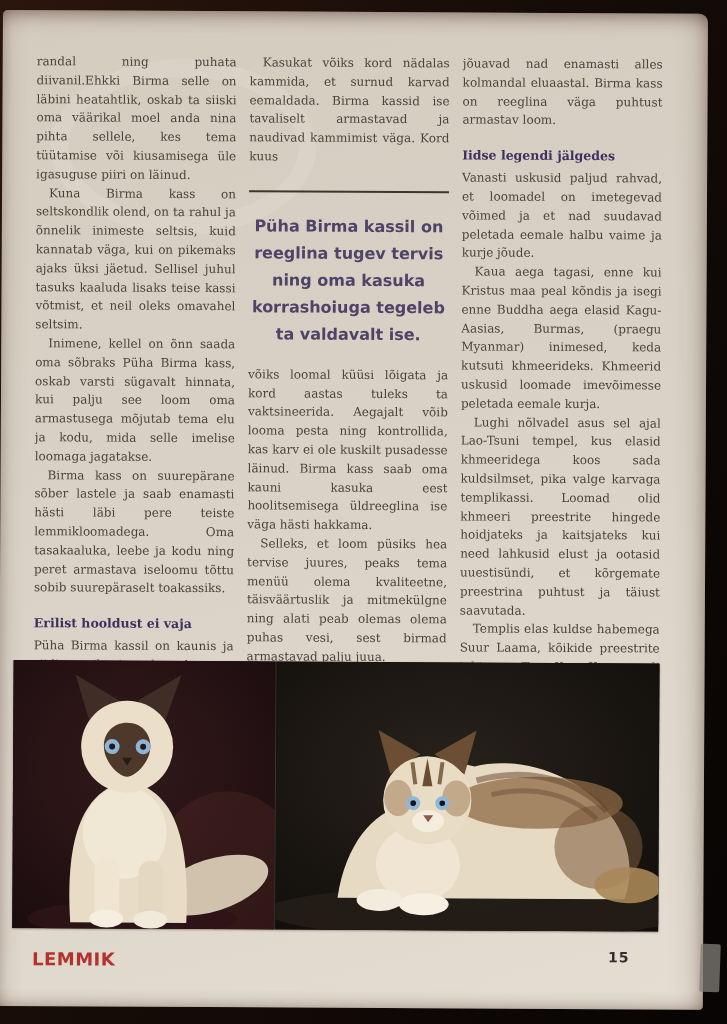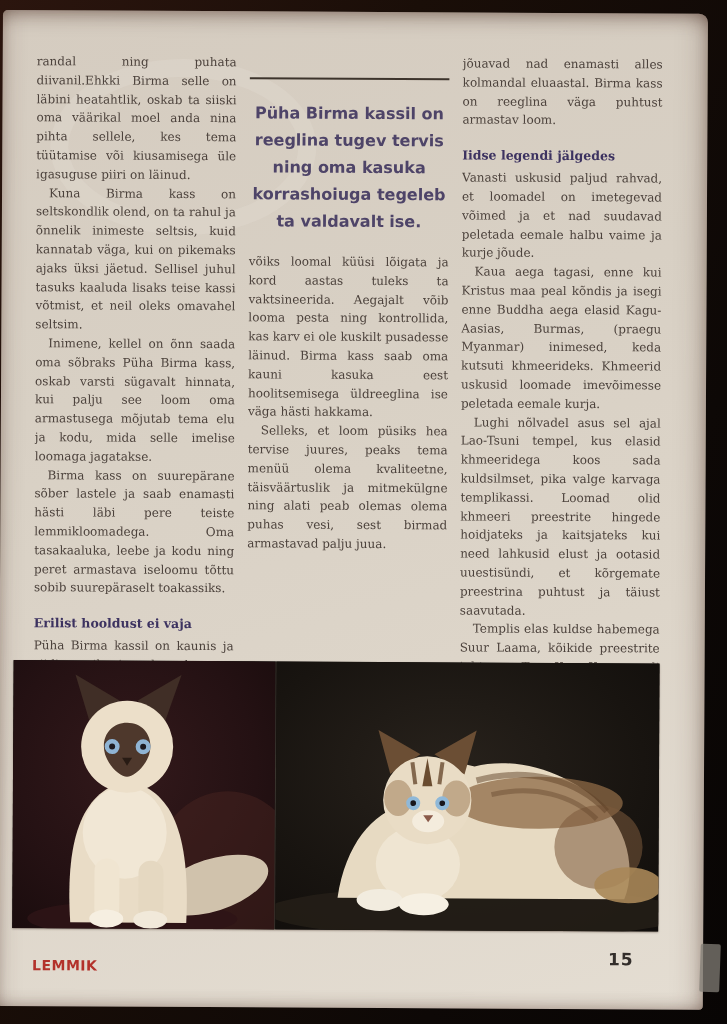--- a/index.html
+++ b/index.html
@@ -48,26 +48,26 @@
     position:absolute;left:14px;top:650px;width:646px;height:268px;
     display:flex;background:#0e0b09;
     box-shadow:0 1px 2px rgba(50,30,20,.4);
   }
   .photo-left{width:262px;height:268px;flex:0 0 auto;}
   .photo-right{flex:1 1 auto;height:268px;border-left:1px solid rgba(190,178,160,.25);}
   .photo svg{display:block;width:100%;height:100%;}
   .footer-brand{
     position:absolute;left:34px;top:938px;
     font-family:"DejaVu Sans", sans-serif;font-weight:bold;
-    font-size:14px;letter-spacing:.5px;color:#b3322b;margin-top:9px;
+    font-size:18px;letter-spacing:.5px;color:#b3322b;
   }
   .page-number{
     position:absolute;left:610px;top:936px;
     font-family:"DejaVu Sans", sans-serif;font-weight:bold;
-    font-size:17px;letter-spacing:1px;color:#332e2b;
+    font-size:14px;letter-spacing:1px;color:#332e2b;
   }
   .next-page-tab{
     position:absolute;left:700px;top:944px;width:20px;height:48px;
     background:#827d75;opacity:.75;transform:rotate(2deg);border-radius:2px;
   }
 </style>
 </head>
 <body>
 
 <div class="page">
@@ -78,20 +78,21 @@
     <div class="col">
       <p class="p noindent">randal ning puhata diivanil.Ehkki Birma selle on läbini heatahtlik, oskab ta siiski oma väärikal moel anda nina pihta sellele, kes tema tüütamise või kiusamisega üle igasuguse piiri on läinud.</p>
       <p class="p">Kuna Birma kass on seltskondlik olend, on ta rahul ja õnnelik inimeste seltsis, kuid kannatab väga, kui on pikemaks ajaks üksi jäetud. Sellisel juhul tasuks kaaluda lisaks teise kassi võtmist, et neil oleks omavahel seltsim.</p>
       <p class="p">Inimene, kellel on õnn saada oma sõbraks Püha Birma kass, oskab varsti sügavalt hinnata, kui palju see loom oma armastusega mõjutab tema elu ja kodu, mida selle imelise loomaga jagatakse.</p>
       <p class="p">Birma kass on suurepärane sõber lastele ja saab enamasti hästi läbi pere teiste lemmikloomadega. Oma tasakaaluka, leebe ja kodu ning peret armastava iseloomu tõttu sobib suurepäraselt toakassiks.</p>
       <h3 class="sec-heading">Erilist hooldust ei vaja</h3>
       <p class="p noindent">Püha Birma kassil on kaunis ja siidine, pika ja pehme karvaga kasukas, kuid see ei vaja erilist hooldust ning selle tõttu on Püha Birma pidamine lihtne.</p>
     </div>
 
     <div class="col">
+      <p class="p">Kasukat võiks kord nädalas kammida, et surnud karvad eemaldada. Birma kassid ise tavaliselt armastavad ja naudivad kammimist väga. Kord kuus</p>
       <hr class="quote-rule">
       <div class="pull-quote">Püha Birma kassil on reeglina tugev tervis ning oma kasuka korrashoiuga tegeleb ta valdavalt ise.</div>
       <p class="p noindent">võiks loomal küüsi lõigata ja kord aastas tuleks ta vaktsineerida. Aegajalt võib looma pesta ning kontrollida, kas karv ei ole kuskilt pusadesse läinud. Birma kass saab oma kauni kasuka eest hoolitsemisega üldreeglina ise väga hästi hakkama.</p>
       <p class="p">Selleks, et loom püsiks hea tervise juures, peaks tema menüü olema kvaliteetne, täisväärtuslik ja mitmekülgne ning alati peab olemas olema puhas vesi, sest birmad armastavad palju juua.</p>
 
     </div>
 
     <div class="col">
       <p class="p noindent">jõuavad nad enamasti alles kolmandal eluaastal. Birma kass on reeglina väga puhtust armastav loom.</p>
       <h3 class="sec-heading">Iidse legendi jälgedes</h3>

